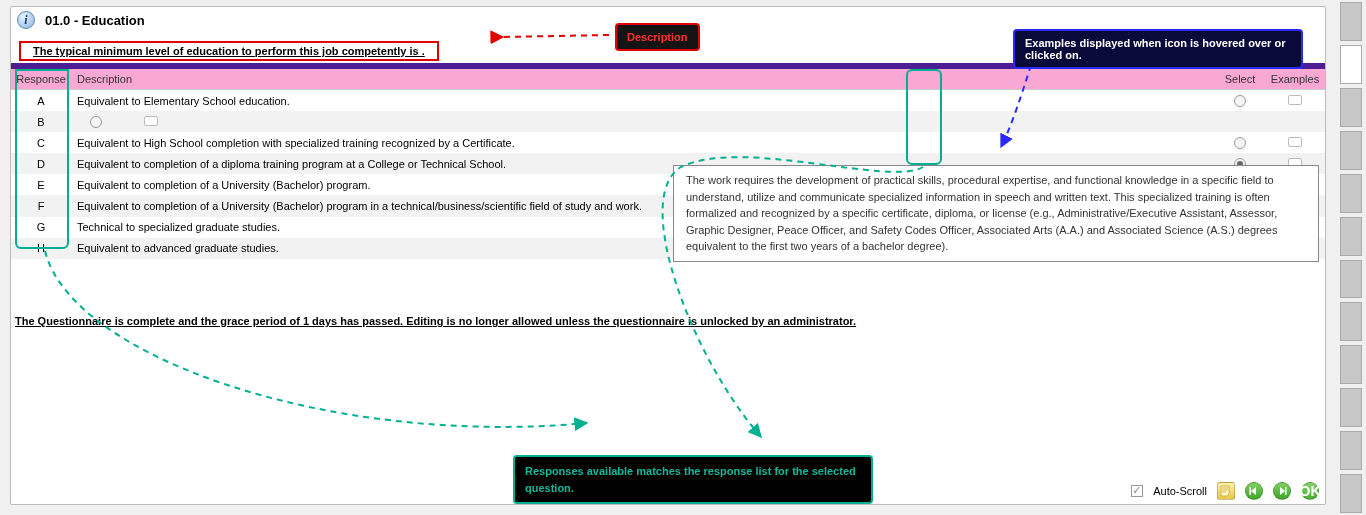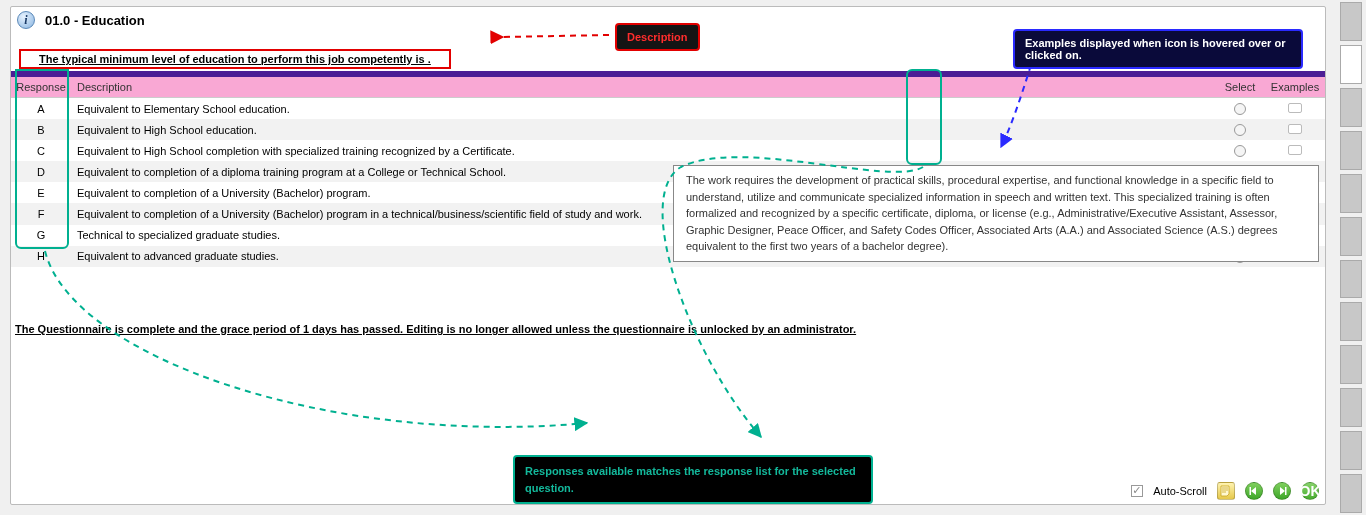--- a/index.html
+++ b/index.html
@@ -49,22 +49,22 @@
     border: 1px solid #5a88b8;
     color: #1a3a66;
     display: flex; align-items: center; justify-content: center;
     font-family: Georgia, serif;
     font-style: italic; font-weight: bold;
     font-size: 12px;
     margin-right: 10px;
   }
 
   .question-line {
-    margin: 18px 8px 2px 8px;
-    padding: 2px 18px;
+    margin: 10px 8px 2px 8px;
+    padding: 2px 12px;
     font-weight: bold;
     font-size: 11px;
     text-decoration: underline;
     border: 2px solid #e20000;
     display: inline-block;
     white-space: nowrap;
     text-align: right;
   }
 
   .table-wrap { margin: 0; }
@@ -234,21 +234,20 @@
       </div>
       <div id="rows-container">
           <div class="grid-row even">
             <div class="col-response">A</div>
             <div class="col-description">Equivalent to Elementary School education.</div>
             <div class="col-select"><span class="radio-css"></span></div>
             <div class="col-examples"><span class="example-icon"></span></div>
           </div>
           <div class="grid-row odd">
             <div class="col-response">B</div>
-            <div class="col-description">Equivalent to High School education.</div>
             <div class="col-select"><span class="radio-css"></span></div>
             <div class="col-examples"><span class="example-icon"></span></div>
           </div>
           <div class="grid-row even">
             <div class="col-response">C</div>
             <div class="col-description">Equivalent to High School completion with specialized training recognized by a Certificate.</div>
             <div class="col-select"><span class="radio-css"></span></div>
             <div class="col-examples"><span class="example-icon"></span></div>
           </div>
           <div class="grid-row odd">

